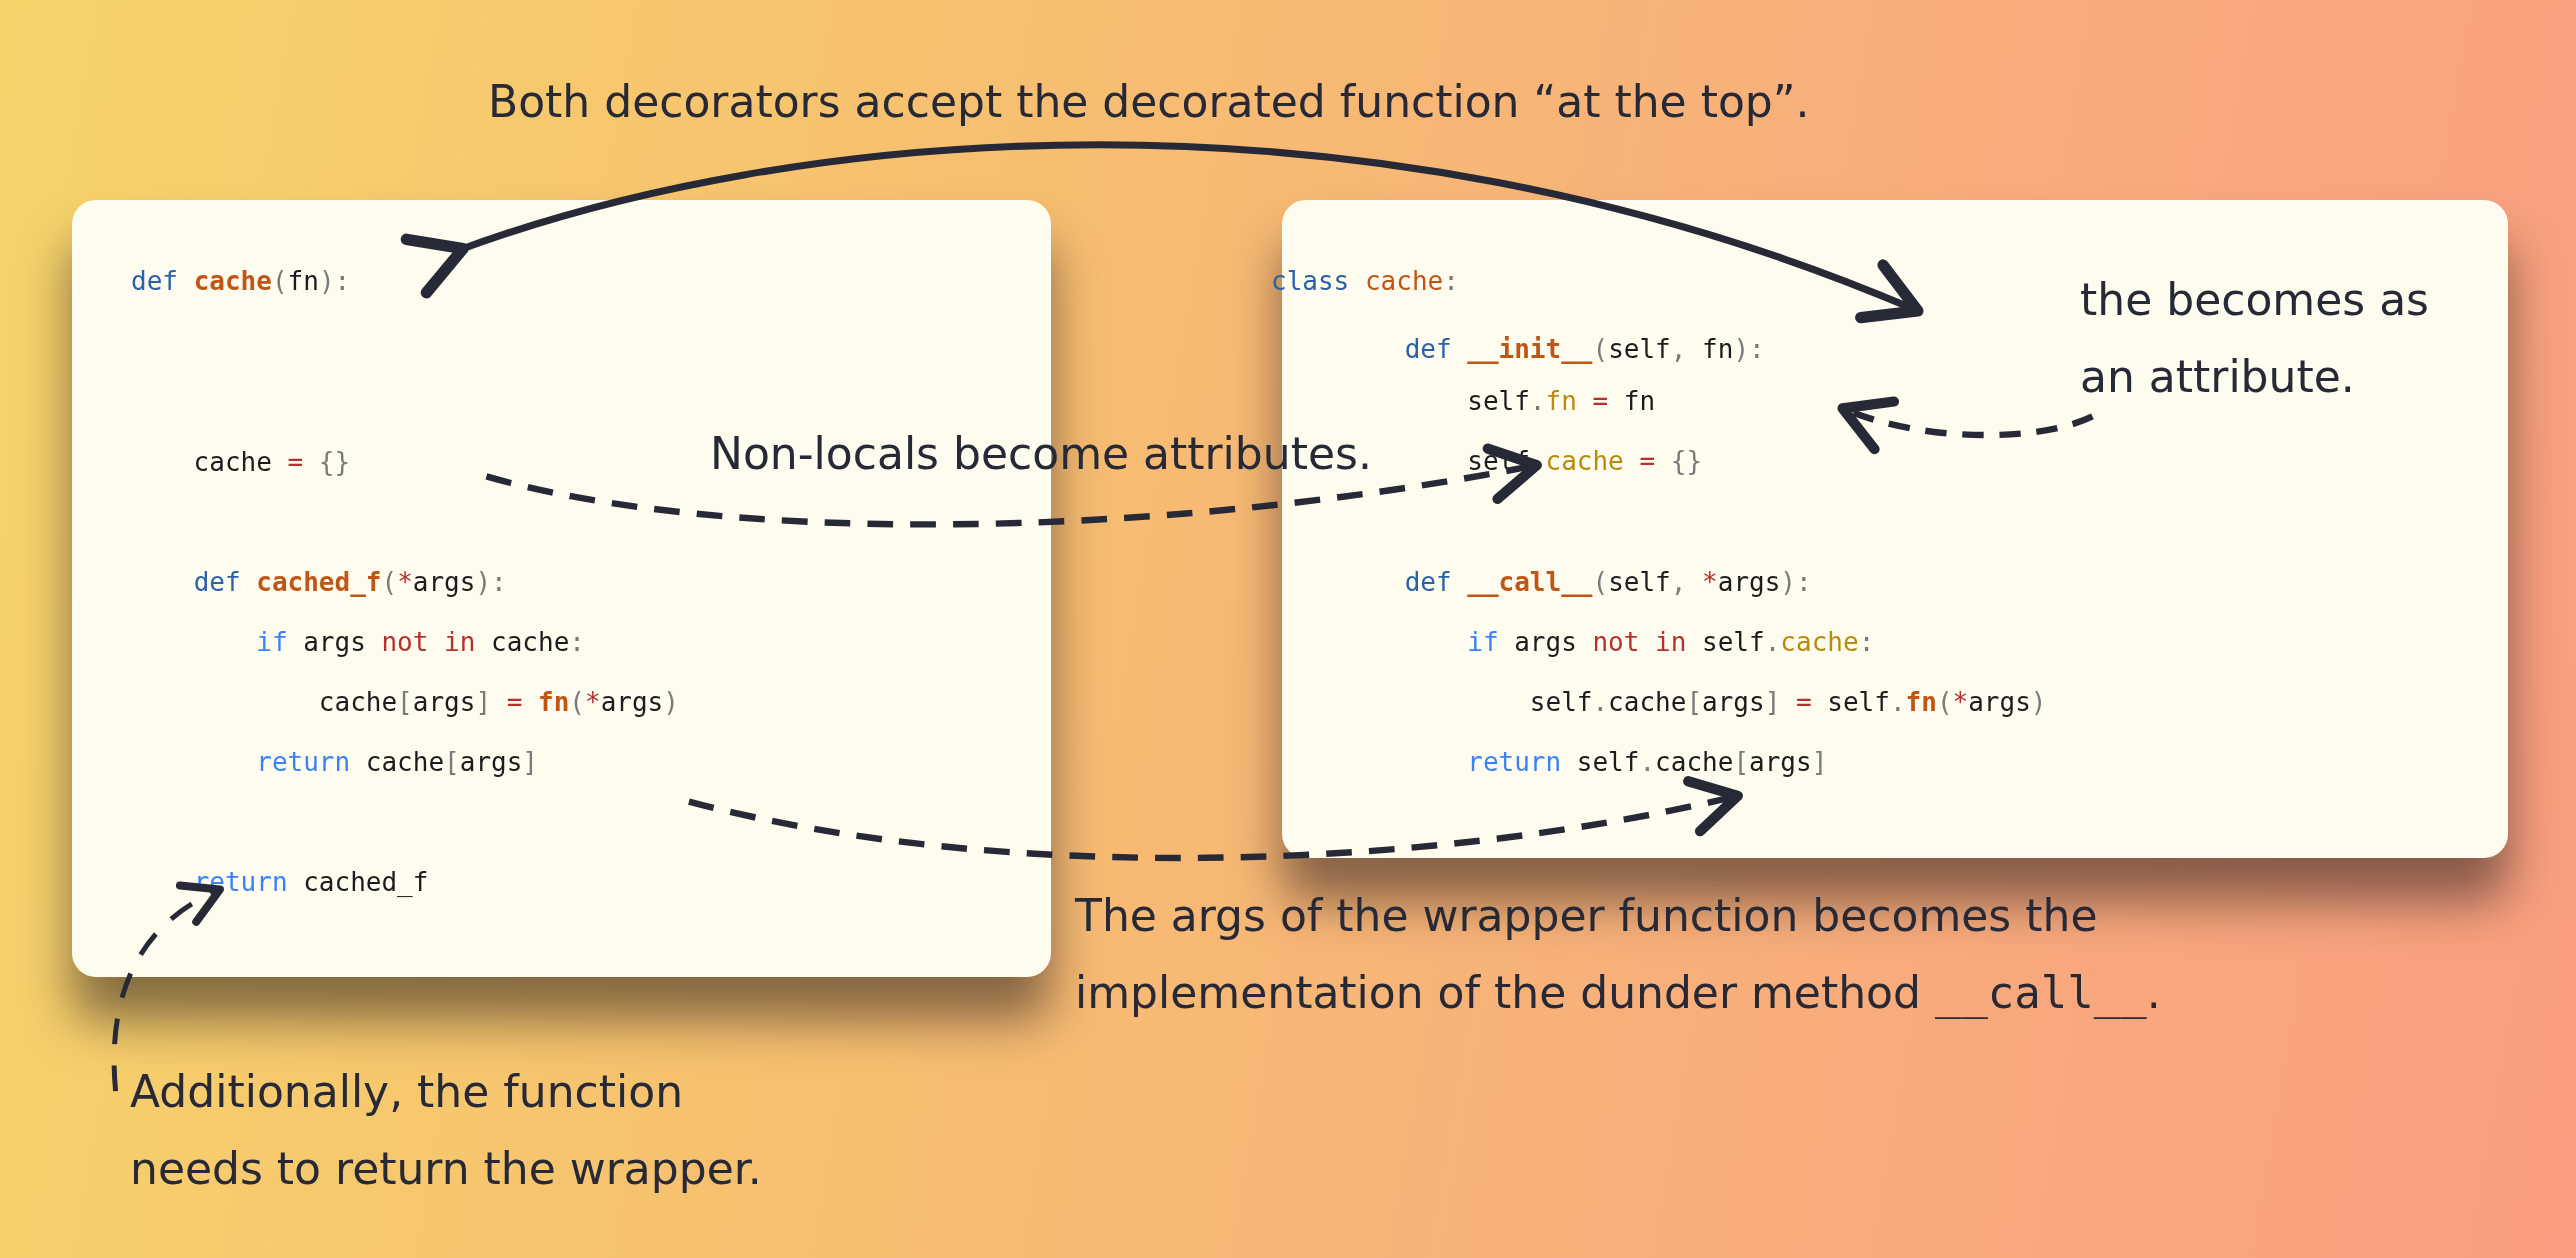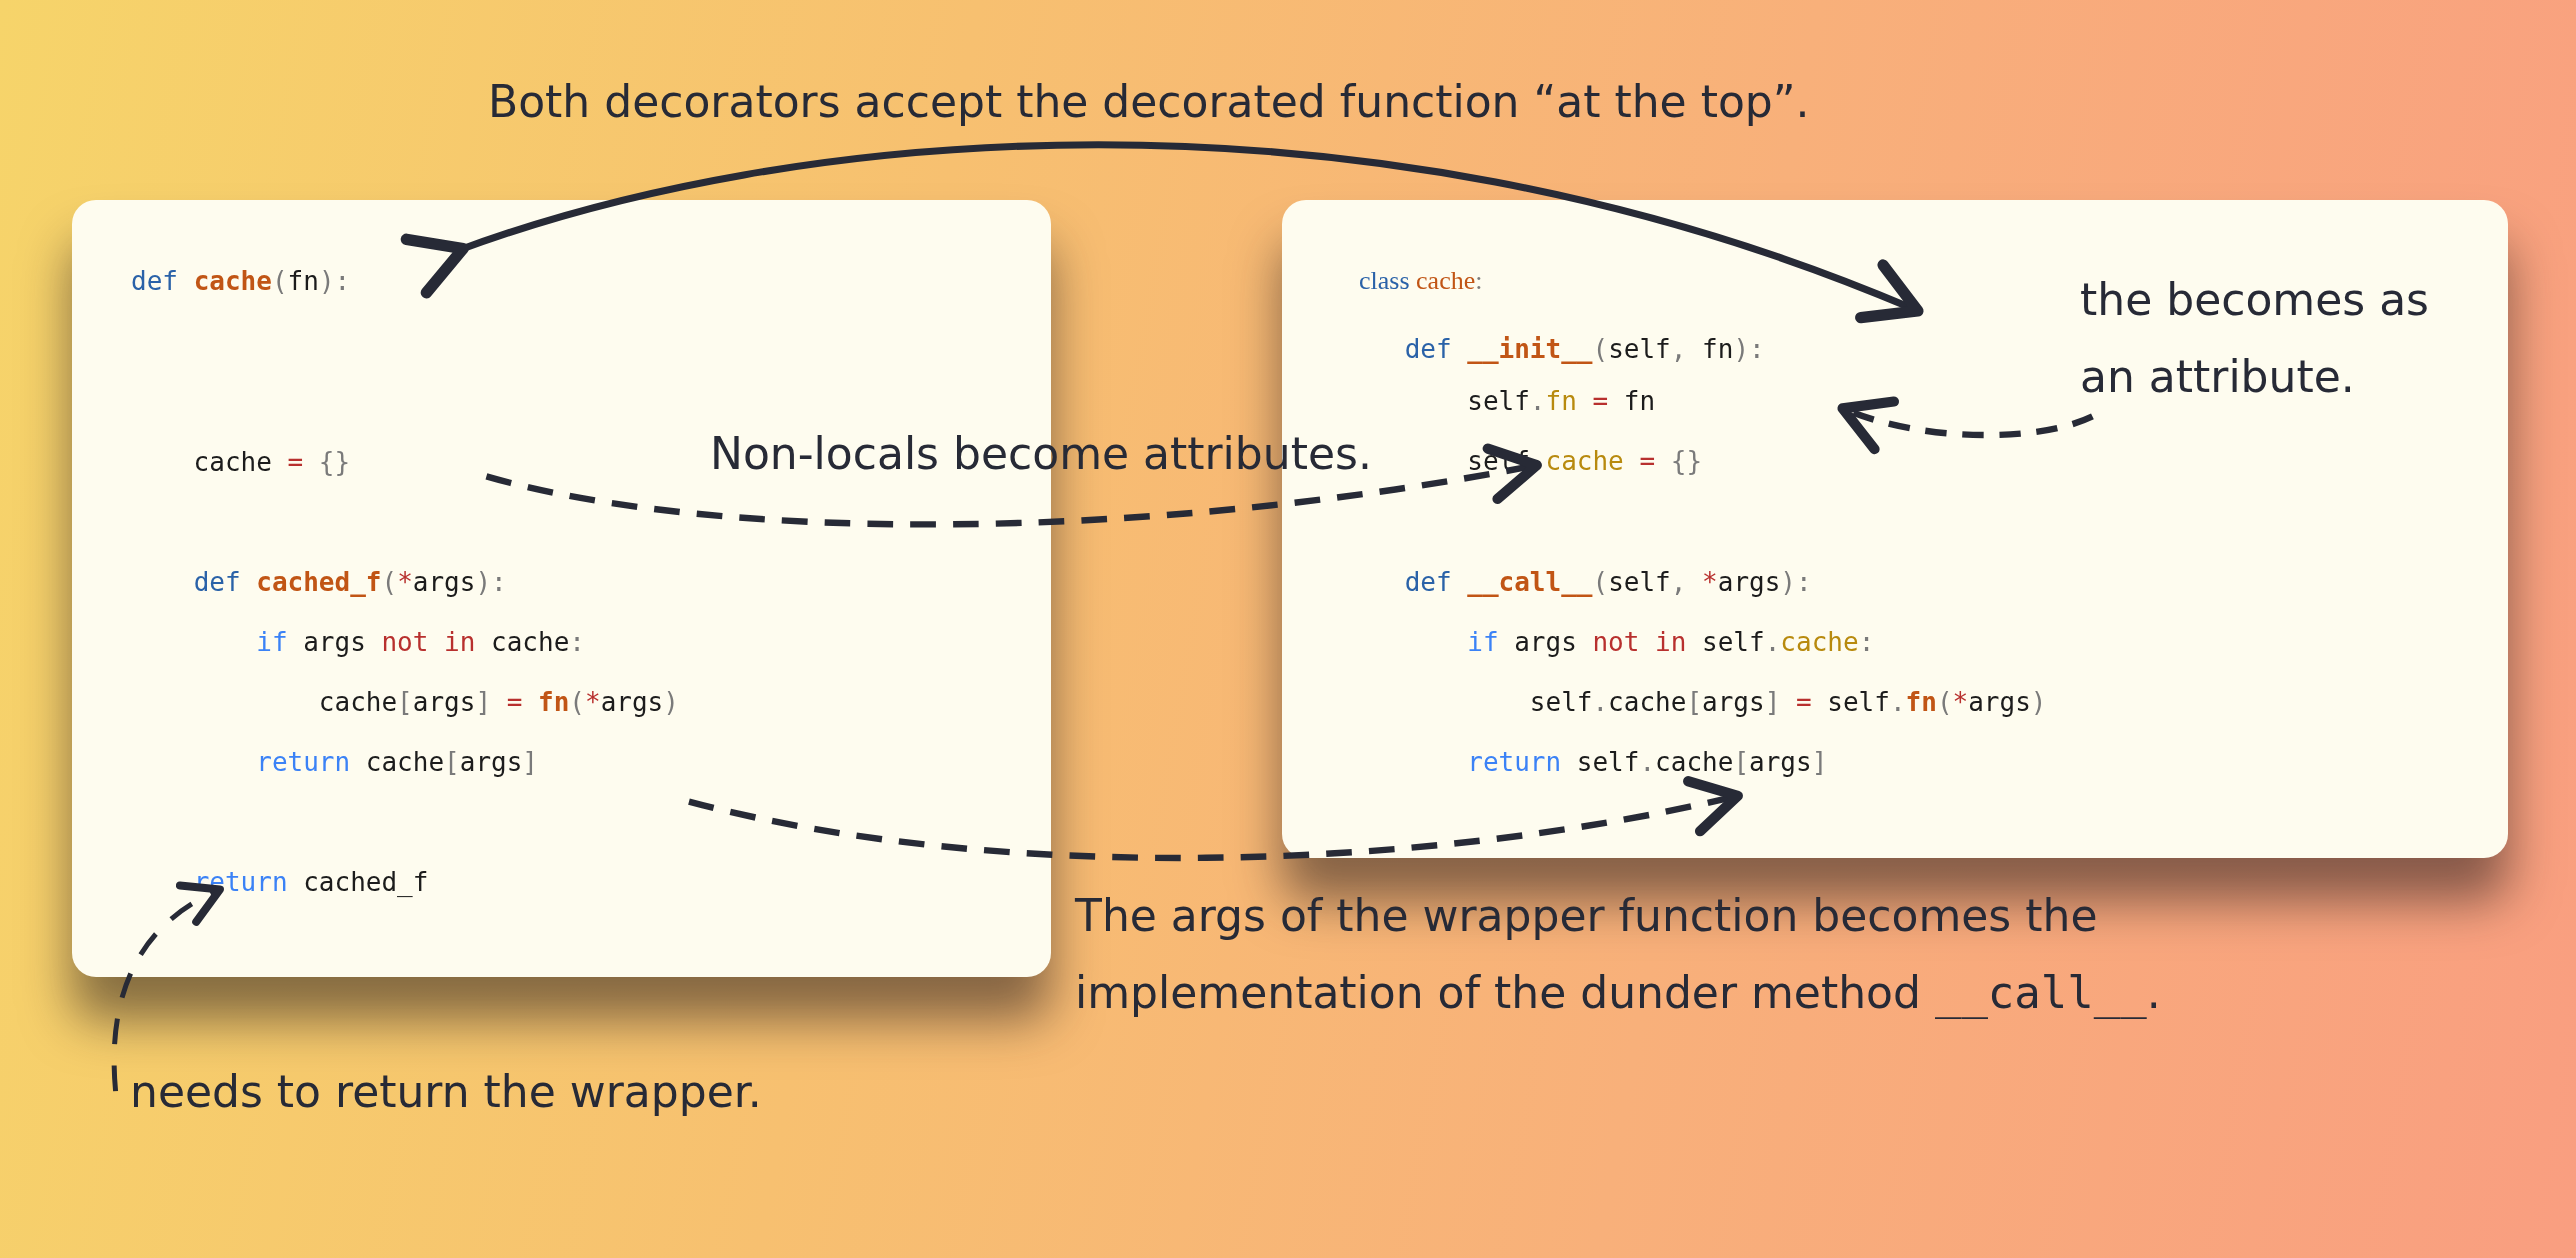--- a/index.html
+++ b/index.html
@@ -42,21 +42,21 @@
     <div class="code" style="left: 131px; top: 268px;"><span class="kw-blue">def</span><span> </span><span class="fn">cache</span><span class="punc">(</span><span>fn</span><span class="punc">):</span></div>
     <div class="code" style="left: 131px; top: 449px;"><span>    cache </span><span class="op">=</span><span> </span><span class="punc">{}</span></div>
     <div class="code" style="left: 131px; top: 569px;"><span>    </span><span class="kw-blue">def</span><span> </span><span class="fn">cached_f</span><span class="punc">(</span><span class="op">*</span><span>args</span><span class="punc">):</span></div>
     <div class="code" style="left: 131px; top: 629px;"><span>        </span><span class="kw-green">if</span><span> args </span><span class="op">not</span><span> </span><span class="op">in</span><span> cache</span><span class="punc">:</span></div>
     <div class="code" style="left: 131px; top: 689px;"><span>            cache</span><span class="punc">[</span><span>args</span><span class="punc">]</span><span> </span><span class="op">=</span><span> </span><span class="fn">fn</span><span class="punc">(</span><span class="op">*</span><span>args</span><span class="punc">)</span></div>
     <div class="code" style="left: 131px; top: 749px;"><span>        </span><span class="kw-green">return</span><span> cache</span><span class="punc">[</span><span>args</span><span class="punc">]</span></div>
     <div class="code" style="left: 131px; top: 869px;"><span>    </span><span class="kw-green">return</span><span> cached_f</span></div>
   </div>
 
 <div id="right-code">
-    <div class="code" style="left: 1359px; top: 268px; font-family: Liberation Serif, serif;"><span class="kw-blue">class</span><span> </span><span class="cls">cache</span><span class="punc">:</span></div>
+    <div class="code" style="left: 1271px; top: 268px;"><span class="kw-blue">class</span><span> </span><span class="cls">cache</span><span class="punc">:</span></div>
     <div class="code" style="left: 1342px; top: 336px;"><span>    </span><span class="kw-blue">def</span><span> </span><span class="fn">__init__</span><span class="punc">(</span><span>self</span><span class="punc">,</span><span> fn</span><span class="punc">):</span></div>
     <div class="code" style="left: 1342px; top: 388px;"><span>        self</span><span class="punc">.</span><span class="attr">fn</span><span> </span><span class="op">=</span><span> fn</span></div>
     <div class="code" style="left: 1342px; top: 448px;"><span>        self</span><span class="punc">.</span><span class="attr">cache</span><span> </span><span class="op">=</span><span> </span><span class="punc">{}</span></div>
     <div class="code" style="left: 1342px; top: 569px;"><span>    </span><span class="kw-blue">def</span><span> </span><span class="fn">__call__</span><span class="punc">(</span><span>self</span><span class="punc">,</span><span> </span><span class="op">*</span><span>args</span><span class="punc">):</span></div>
     <div class="code" style="left: 1342px; top: 629px;"><span>        </span><span class="kw-green">if</span><span> args </span><span class="op">not</span><span> </span><span class="op">in</span><span> self</span><span class="punc">.</span><span class="attr">cache</span><span class="punc">:</span></div>
     <div class="code" style="left: 1342px; top: 689px;"><span>            self</span><span class="punc">.</span><span>cache</span><span class="punc">[</span><span>args</span><span class="punc">]</span><span> </span><span class="op">=</span><span> self</span><span class="punc">.</span><span class="fn">fn</span><span class="punc">(</span><span class="op">*</span><span>args</span><span class="punc">)</span></div>
     <div class="code" style="left: 1342px; top: 749px;"><span>        </span><span class="kw-green">return</span><span> self</span><span class="punc">.</span><span>cache</span><span class="punc">[</span><span>args</span><span class="punc">]</span></div>
   </div>
 
 <div class="note" style="left:710px; top:415px;">Non-locals become attributes.</div>
@@ -65,20 +65,21 @@
   <div>the becomes as</div>
   <div>an attribute.</div>
 </div>
 
 <div class="note" style="left:1075px; top:877px;">
   <div>The args of the wrapper function becomes the</div>
   <div><span>implementation of the dunder method </span><span class="mono">__call__</span><span>.</span></div>
 </div>
 
 <div class="note" style="left:130px; top:1053px;">
+  <div>Additionally, the function</div>
   <div>needs to return the wrapper.</div>
 </div>
 
 <svg class="arrows" width="2576" height="1258" viewBox="0 0 3612 1764">
   <defs>
     <marker id="ah" markerWidth="10" markerHeight="10" refX="7" refY="5" orient="auto" markerUnits="strokeWidth">
       <path d="M1,1 L8,5 L1,9" fill="none" stroke="#272a36" stroke-width="1.6" stroke-linecap="round" stroke-linejoin="round"></path>
     </marker>
   </defs>
 

